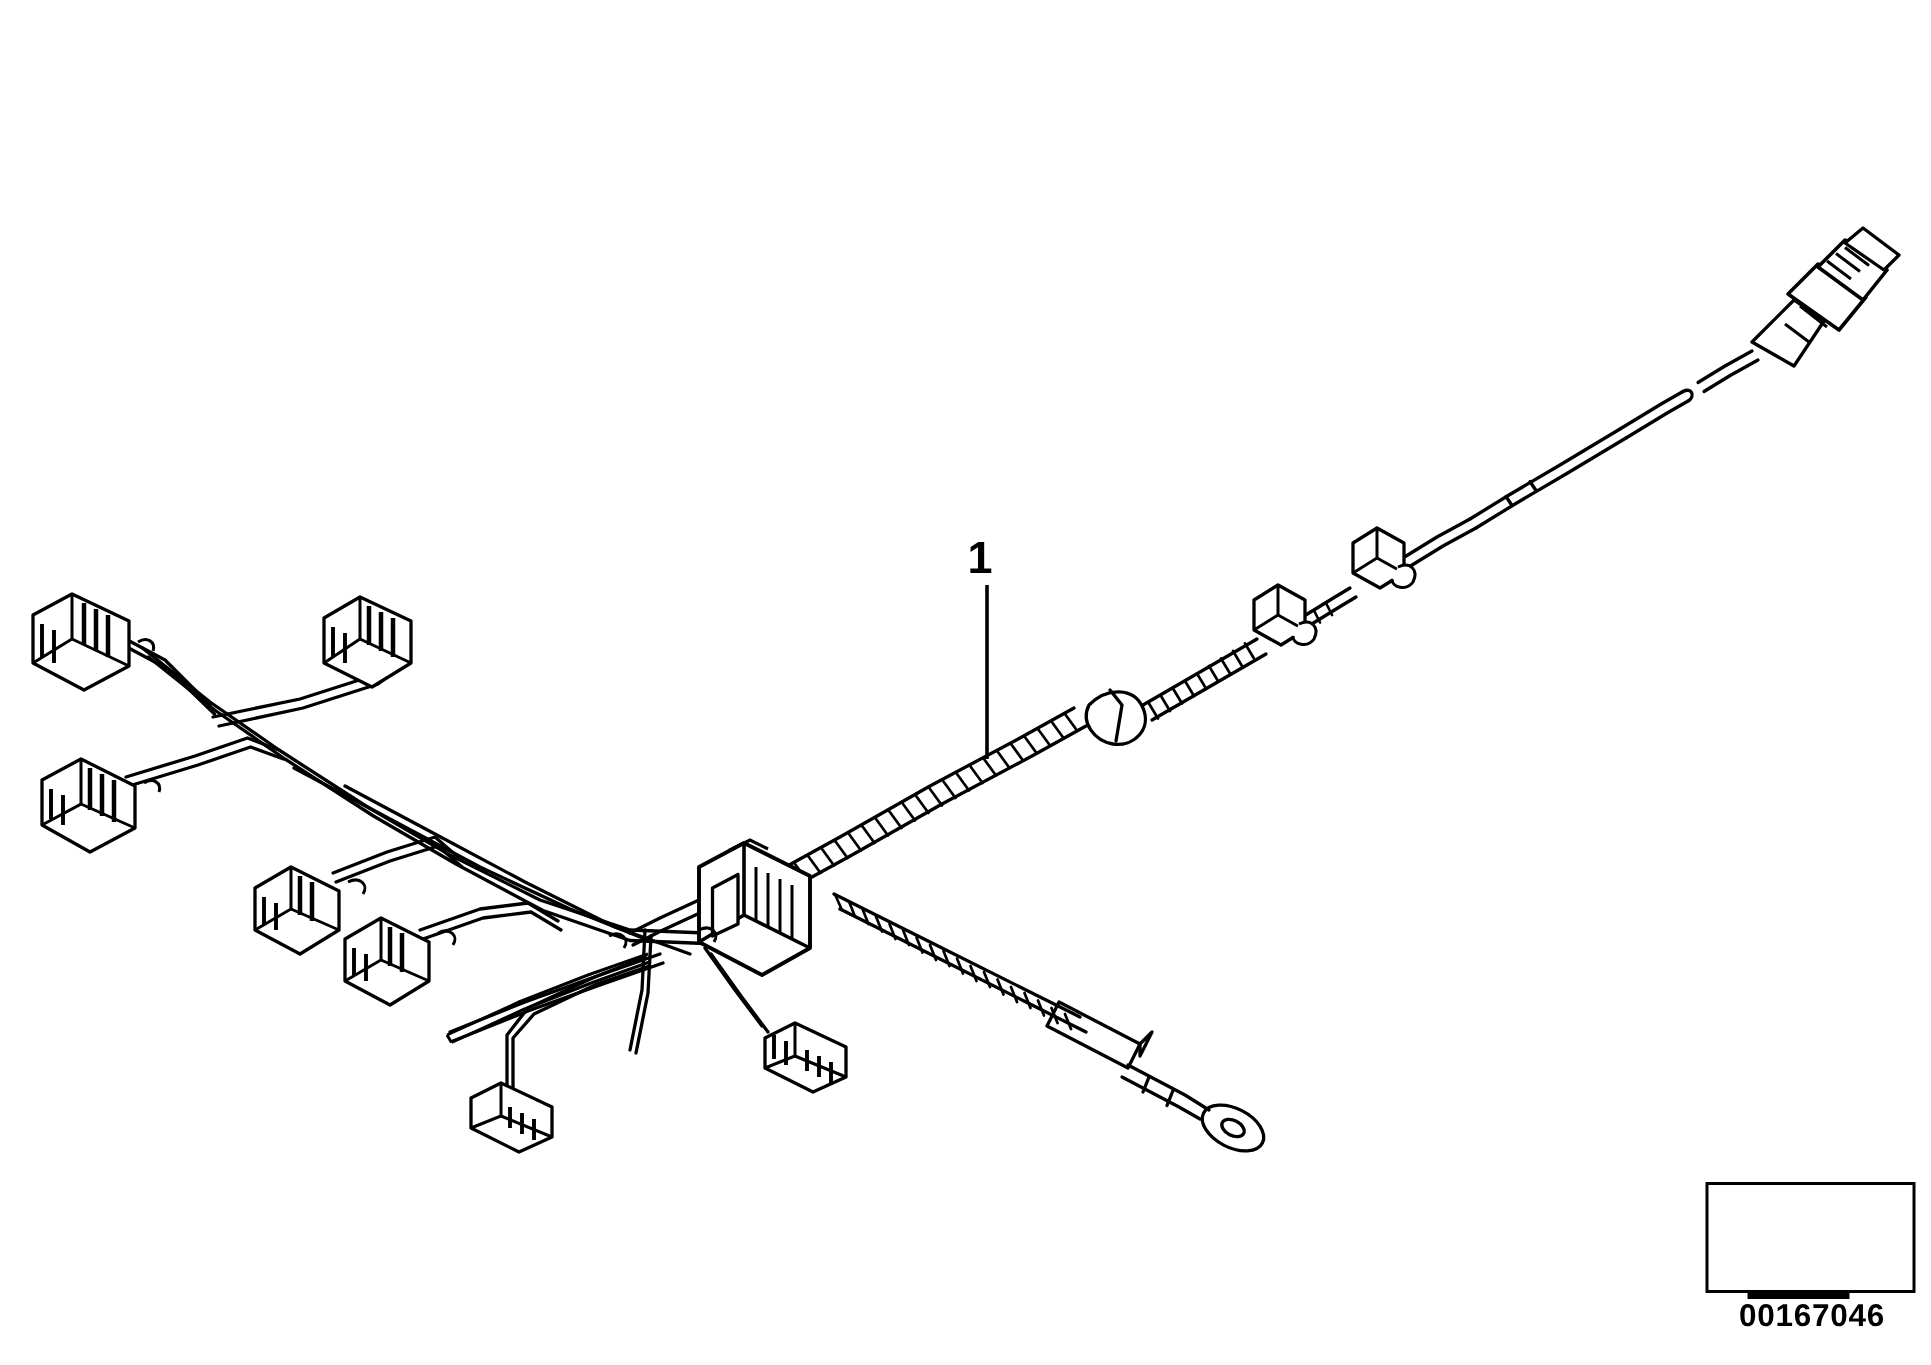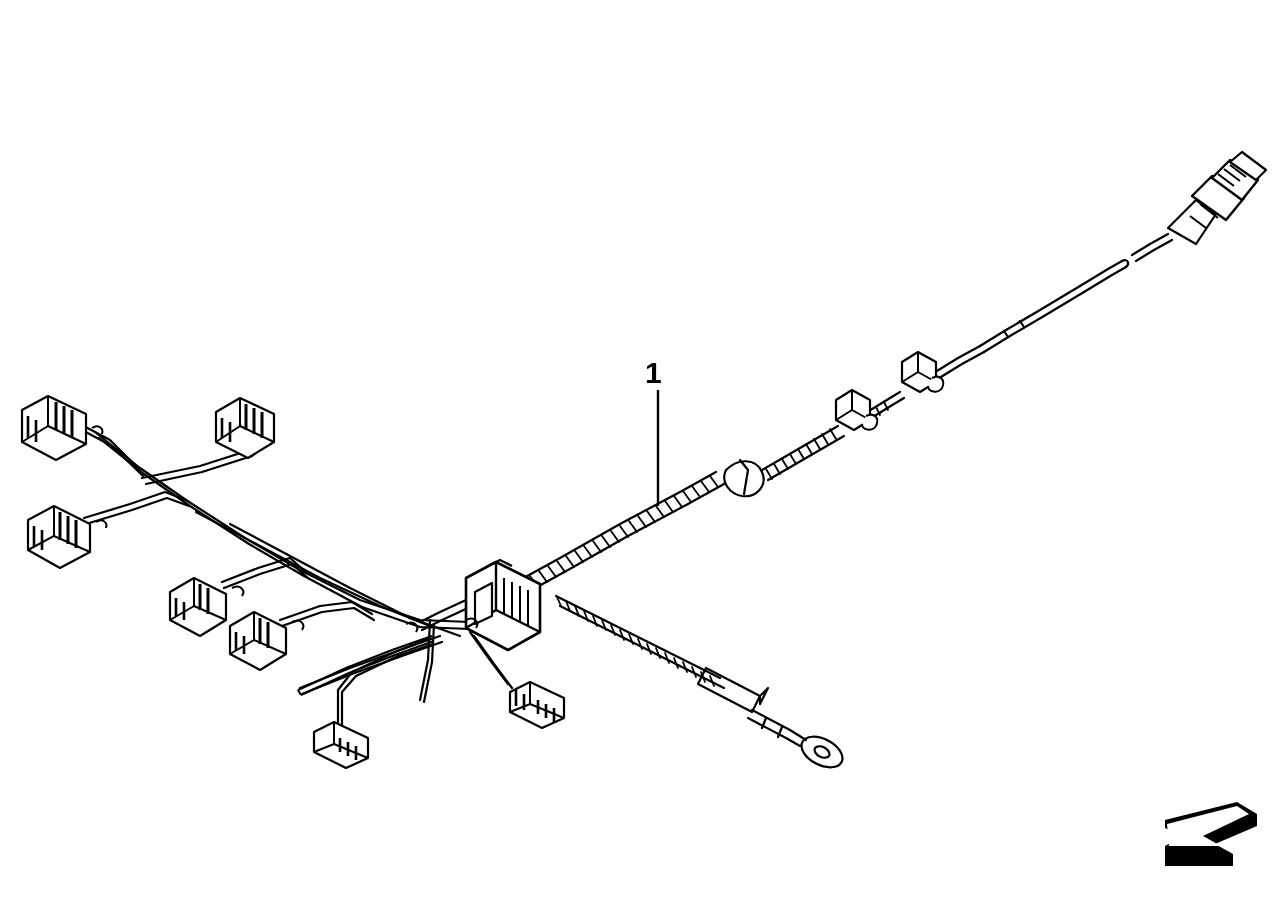--- a/index.html
+++ b/index.html
@@ -334,14 +334,18 @@
     <line x1="658" y1="390" x2="658" y2="506" stroke="#000000" stroke-width="2.4"></line>
 
     <g transform="translate(1137,788)">
       <path d="M 28 32 L 100 14 L 120 26 L 120 38 L 78 56 L 96 66 L 96 78 L 28 78 L 28 58 L 46 48 L 28 40 Z" fill="#000000" stroke="none"></path>
       <path d="M 30 36 L 100 18 L 112 26 L 66 48 L 84 58 L 32 58 Z" fill="#ffffff" stroke="none"></path>
     </g>
   </svg>
 
   <div id="callout-1" class="callout-number">1</div>
 
+  <div id="footer-block">
+    <div id="footer-icon-box"></div>
+    <div id="footer-id">00167046</div>
+  </div>
 
 </div>
 
 </body></html>

